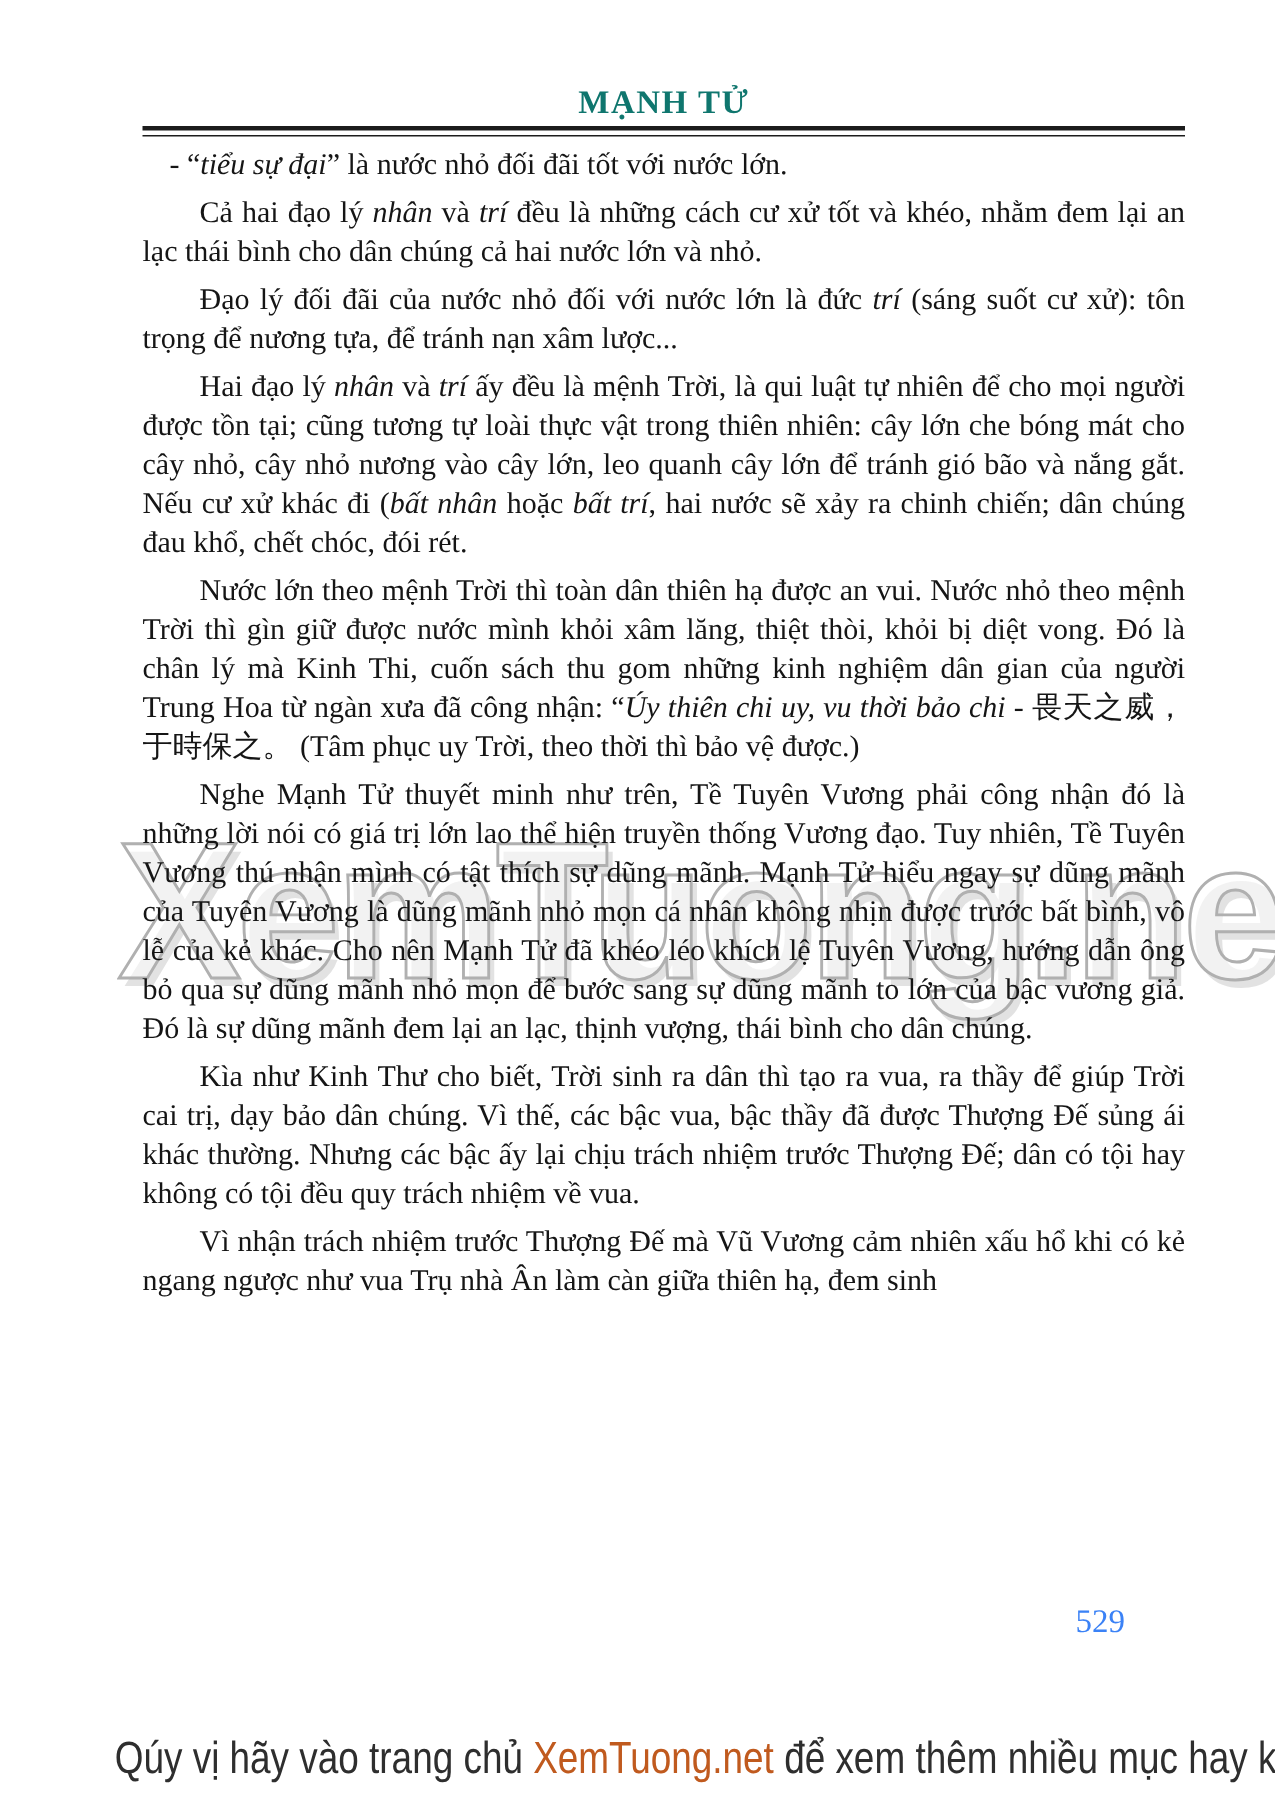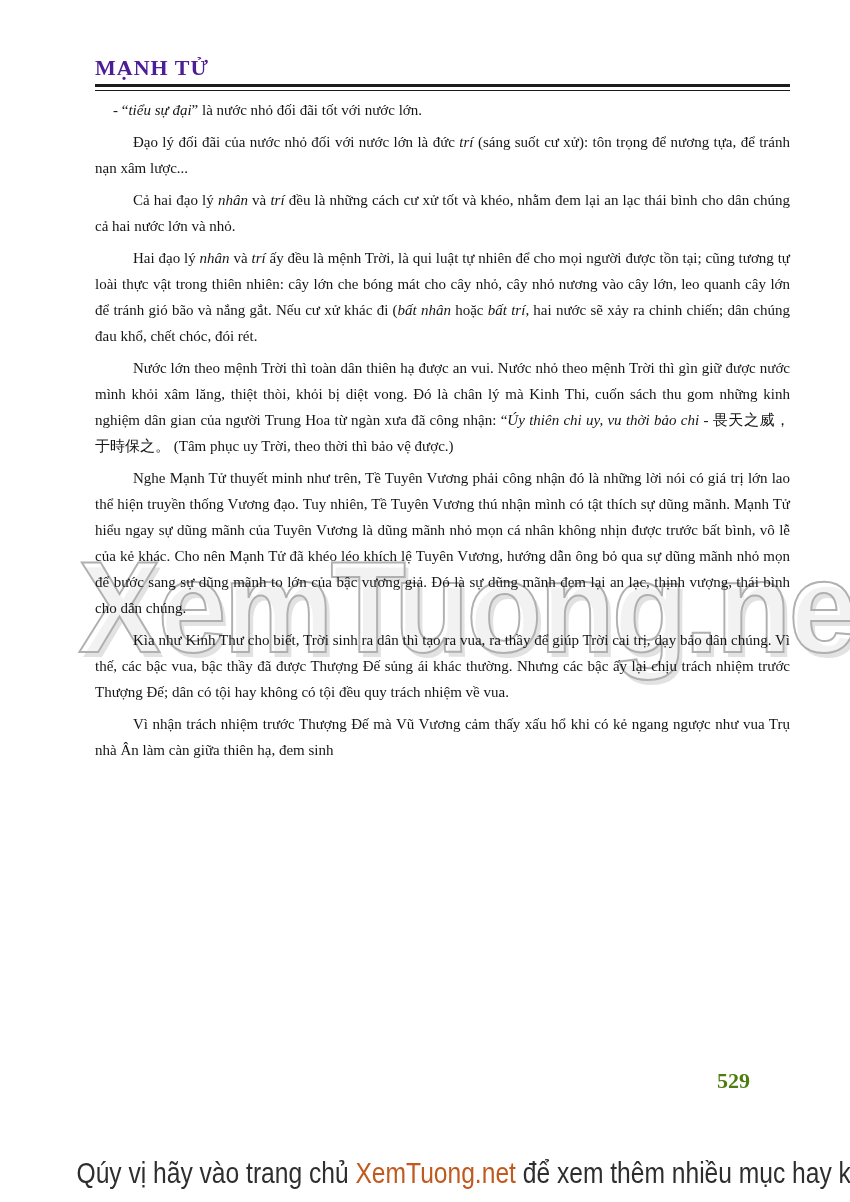--- a/index.html
+++ b/index.html
@@ -9,24 +9,24 @@
     font-family: "Liberation Serif", serif;
     color: #151515;
     position: relative;
     overflow: hidden;
   }
   .page { position: absolute; inset: 0; background: #fff; }
 
   .running-head {
     position: absolute;
     top: 55px; left: 95px; width: 695px;
-    text-align: left;
+    text-align: center;
     font-size: 22px; font-weight: bold;
     letter-spacing: 1px;
-    color: #4c1d95;
+    color: #0f766e;
   }
   .head-rule {
     position: absolute;
     top: 84px; left: 95px; width: 695px;
     height: 3px;
     border-top: 3px solid #1c1c1c;
     border-bottom: 1px solid #1c1c1c;
   }
 
   .watermark {
@@ -46,34 +46,34 @@
     pointer-events: none;
   }
 
   .content {
     position: absolute;
     top: 97px; left: 95px; width: 695px;
     z-index: 1;
   }
   .para {
     margin: 0 0 6px 0;
-    font-size: 15px;
+    font-size: 20px;
     line-height: 26px;
     text-align: justify;
     text-indent: 38px;
     color: #151515;
   }
   .para:first-child { text-indent: 18px; }
   .para i { font-style: italic; }
 
   .page-number {
     position: absolute;
     top: 1068px; right: 100px;
-    font-size: 22px; font-weight: bold;
-    color: #4d7c0f;
+    font-size: 22px; font-weight: normal;
+    color: #3b82f6;
     z-index: 1;
   }
 
   .site-footer {
     position: absolute;
     top: 1156px; left: 0; width: 850px;
     text-align: center;
     font-family: "Liberation Sans", sans-serif;
     font-size: 30px;
     color: #2e2e2e;
@@ -91,27 +91,27 @@
 
   <div class="running-head">MẠNH TỬ</div>
 
   <div class="head-rule"></div>
 
   <div class="watermark">XemTuong.net</div>
 
   <main class="content">
     <div>
         <p class="para"><span>- “</span><i>tiểu sự đại</i><span>” là nước nhỏ đối đãi tốt với nước lớn.</span></p>
+        <p class="para"><span>Cả hai đạo lý </span><i>nhân</i><span> và </span><i>trí</i><span> đều là những cách cư xử tốt và khéo, nhằm đem lại an lạc thái bình cho dân chúng cả hai nước lớn và nhỏ.</span></p>
         <p class="para"><span>Đạo lý đối đãi của nước nhỏ đối với nước lớn là đức </span><i>trí</i><span> (sáng suốt cư xử): tôn trọng để nương tựa, để tránh nạn xâm lược...</span></p>
-        <p class="para"><span>Cả hai đạo lý </span><i>nhân</i><span> và </span><i>trí</i><span> đều là những cách cư xử tốt và khéo, nhằm đem lại an lạc thái bình cho dân chúng cả hai nước lớn và nhỏ.</span></p>
         <p class="para"><span>Hai đạo lý </span><i>nhân</i><span> và </span><i>trí</i><span> ấy đều là mệnh Trời, là qui luật tự nhiên để cho mọi người được tồn tại; cũng tương tự loài thực vật trong thiên nhiên: cây lớn che bóng mát cho cây nhỏ, cây nhỏ nương vào cây lớn, leo quanh cây lớn để tránh gió bão và nắng gắt. Nếu cư xử khác đi (</span><i>bất nhân</i><span> hoặc </span><i>bất trí</i><span>, hai nước sẽ xảy ra chinh chiến; dân chúng đau khổ, chết chóc, đói rét.</span></p>
         <p class="para"><span>Nước lớn theo mệnh Trời thì toàn dân thiên hạ được an vui. Nước nhỏ theo mệnh Trời thì gìn giữ được nước mình khỏi xâm lăng, thiệt thòi, khỏi bị diệt vong. Đó là chân lý mà Kinh Thi, cuốn sách thu gom những kinh nghiệm dân gian của người Trung Hoa từ ngàn xưa đã công nhận: “</span><i>Úy thiên chi uy, vu thời bảo chi</i><span> - 畏天之威，于時保之。 (Tâm phục uy Trời, theo thời thì bảo vệ được.)</span></p>
         <p class="para"><span>Nghe Mạnh Tử thuyết minh như trên, Tề Tuyên Vương phải công nhận đó là những lời nói có giá trị lớn lao thể hiện truyền thống Vương đạo. Tuy nhiên, Tề Tuyên Vương thú nhận mình có tật thích sự dũng mãnh. Mạnh Tử hiểu ngay sự dũng mãnh của Tuyên Vương là dũng mãnh nhỏ mọn cá nhân không nhịn được trước bất bình, vô lễ của kẻ khác. Cho nên Mạnh Tử đã khéo léo khích lệ Tuyên Vương, hướng dẫn ông bỏ qua sự dũng mãnh nhỏ mọn để bước sang sự dũng mãnh to lớn của bậc vương giả. Đó là sự dũng mãnh đem lại an lạc, thịnh vượng, thái bình cho dân chúng.</span></p>
         <p class="para"><span>Kìa như Kinh Thư cho biết, Trời sinh ra dân thì tạo ra vua, ra thầy để giúp Trời cai trị, dạy bảo dân chúng. Vì thế, các bậc vua, bậc thầy đã được Thượng Đế sủng ái khác thường. Nhưng các bậc ấy lại chịu trách nhiệm trước Thượng Đế; dân có tội hay không có tội đều quy trách nhiệm về vua.</span></p>
-        <p class="para"><span>Vì nhận trách nhiệm trước Thượng Đế mà Vũ Vương cảm thấy xấu hổ khi có kẻ ngang ngược như vua Trụ nhà Ân làm càn giữa thiên hạ, đem sinh</span></p>
+        <p class="para"><span>Vì nhận trách nhiệm trước Thượng Đế mà Vũ Vương cảm nhiên xấu hổ khi có kẻ ngang ngược như vua Trụ nhà Ân làm càn giữa thiên hạ, đem sinh</span></p>
       </div>
   </main>
 
   <div class="page-number">529</div>
 
   <div class="site-footer">
     <span>Qúy vị hãy vào trang chủ </span><span class="brand" style="color: rgb(192, 90, 30);">XemTuong.net</span><span> để xem thêm nhiều mục hay khác</span>
   </div>
 
 </div>

